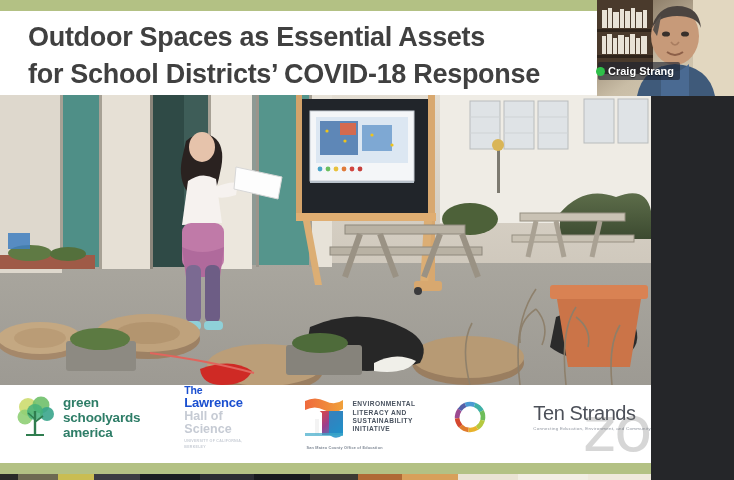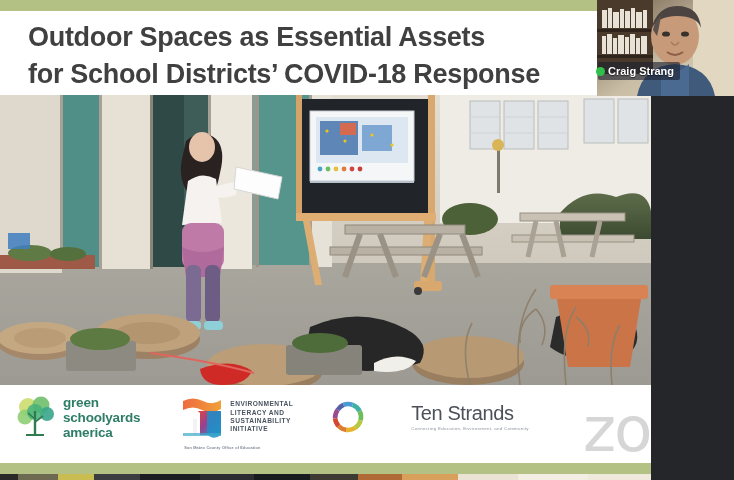--- a/index.html
+++ b/index.html
@@ -432,20 +432,29 @@
             <path d="M19 24 L12 18 M19 27 L27 21" stroke="#2f7d4f" stroke-width="1.6" fill="none"></path>
             <path d="M10 40 L28 40" stroke="#2f7d4f" stroke-width="2" fill="none"></path>
           </svg>
           <div class="gsa-text">
             <div>green</div>
             <div>schoolyards</div>
             <div>america</div>
           </div>
         </div>
 
+        <div class="logo logo-lhs">
+          <div class="lhs-wrap">
+            <span class="lhs-the">The</span>
+            <span class="lhs-lawrence">Lawrence</span>
+            <span class="lhs-hall">Hall of</span>
+            <span class="lhs-science">Science</span>
+            <span class="lhs-uc">UNIVERSITY OF CALIFORNIA, BERKELEY</span>
+          </div>
+        </div>
 
         <div class="logo logo-elsi">
           <svg width="44" height="44" viewBox="0 0 44 44" aria-hidden="true">
             <defs>
               <linearGradient id="elsiTop" x1="0" y1="0" x2="1" y2="0">
                 <stop offset="0%" stop-color="#ef6a3d"></stop>
                 <stop offset="100%" stop-color="#f0a03a"></stop>
               </linearGradient>
               <linearGradient id="elsiBody" x1="0" y1="0" x2="1" y2="1">
                 <stop offset="0%" stop-color="#e6473c"></stop>

